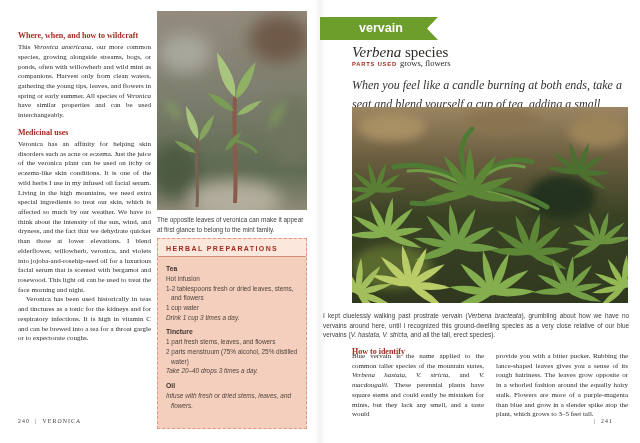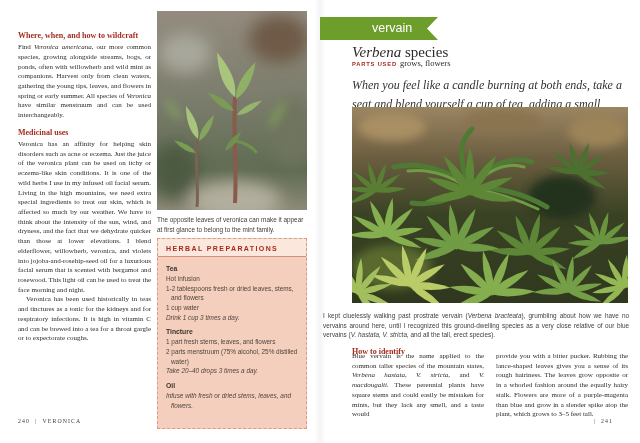--- a/index.html
+++ b/index.html
@@ -53,21 +53,21 @@
   .footer{position:absolute;top:418px;font-size:5.8px;letter-spacing:1.1px;
     color:#3f3d3a;font-family:"Liberation Serif", serif;}
   .footer-left{left:18px;}
   .footer-right{right:27px;}
 
   
   .banner{position:absolute;left:320px;top:17px;width:118px;height:23px;
     background:var(--banner-green);
     clip-path:polygon(0 0,100% 0,calc(100% - 11px) 50%,100% 100%,0 100%);
     color:#ffffff;font-family:"Liberation Sans", sans-serif;font-size:12.5px;
-    font-weight:400;line-height:23px;padding-left:52px;box-sizing:border-box;}
+    font-weight:700;line-height:23px;padding-left:39px;box-sizing:border-box;}
   .species-line{position:absolute;left:352px;top:44px;font-size:15px;color:var(--body-ink);}
   .parts-line{position:absolute;left:352px;top:58px;font-size:8.5px;color:var(--body-ink);}
   .parts-label{color:var(--accent-red);font-family:"Liberation Sans", sans-serif;
     font-weight:bold;font-size:5.8px;letter-spacing:0.8px;margin-right:3px;vertical-align:0.5px;}
   .intro{position:absolute;left:352px;top:76px;width:278px;font-style:italic;
     font-size:12px;line-height:1.62;color:#33312e;}
   .vervain-photo{position:absolute;left:352px;top:107px;width:276px;height:196px;overflow:hidden;}
   .photo-caption-right{position:absolute;left:323px;top:311px;width:306px;
     font-family:"Liberation Sans", sans-serif;font-size:6.4px;line-height:1.5;
     color:var(--caption-ink);text-align:justify;}
@@ -77,21 +77,21 @@
   .identify-cols .col{width:132px;}
 </style>
 </head>
 <body>
 
 <div class="gutter"></div>
 
 <div class="left-col">
   <div class="sec">
     <div class="red-head">Where, when, and how to wildcraft</div>
-    <p><span>Find </span><em>Veronica americana</em><span>, our more common species, growing alongside streams, bogs, or ponds, often with willowherb and wild mint as companions. Harvest only from clean waters, gathering the young tips, leaves, and flowers in spring or early summer. All species of </span><em>Veronica</em><span> have similar menstruum and can be used interchangeably.</span></p>
+    <p><span>This </span><em>Veronica americana</em><span>, our more common species, growing alongside streams, bogs, or ponds, often with willowherb and wild mint as companions. Harvest only from clean waters, gathering the young tips, leaves, and flowers in spring or early summer. All species of </span><em>Veronica</em><span> have similar properties and can be used interchangeably.</span></p>
   </div>
   <div class="sec">
     <div class="red-head">Medicinal uses</div>
     <p>Veronica has an affinity for helping skin disorders such as acne or eczema. Just the juice of the veronica plant can be used on itchy or eczema-like skin conditions. It is one of the wild herbs I use in my infused oil facial serum. Living in the high mountains, we need extra special ingredients to treat our skin, which is affected so much by our weather. We have to think about the intensity of the sun, wind, and dryness, and the fact that we dehydrate quicker than those at lower elevations. I blend elderflower, willowherb, veronica, and violets into jojoba-and-rosehip-seed oil for a luxurious facial serum that is scented with bergamot and rosewood. This light oil can be used to treat the face morning and night.</p>
     <p class="indent">Veronica has been used historically in teas and tinctures as a tonic for the kidneys and for respiratory infections. It is high in vitamin C and can be brewed into a tea for a throat gargle or to expectorate coughs.</p>
   </div>
   <div class="sec">
   </div>
 </div>
 

